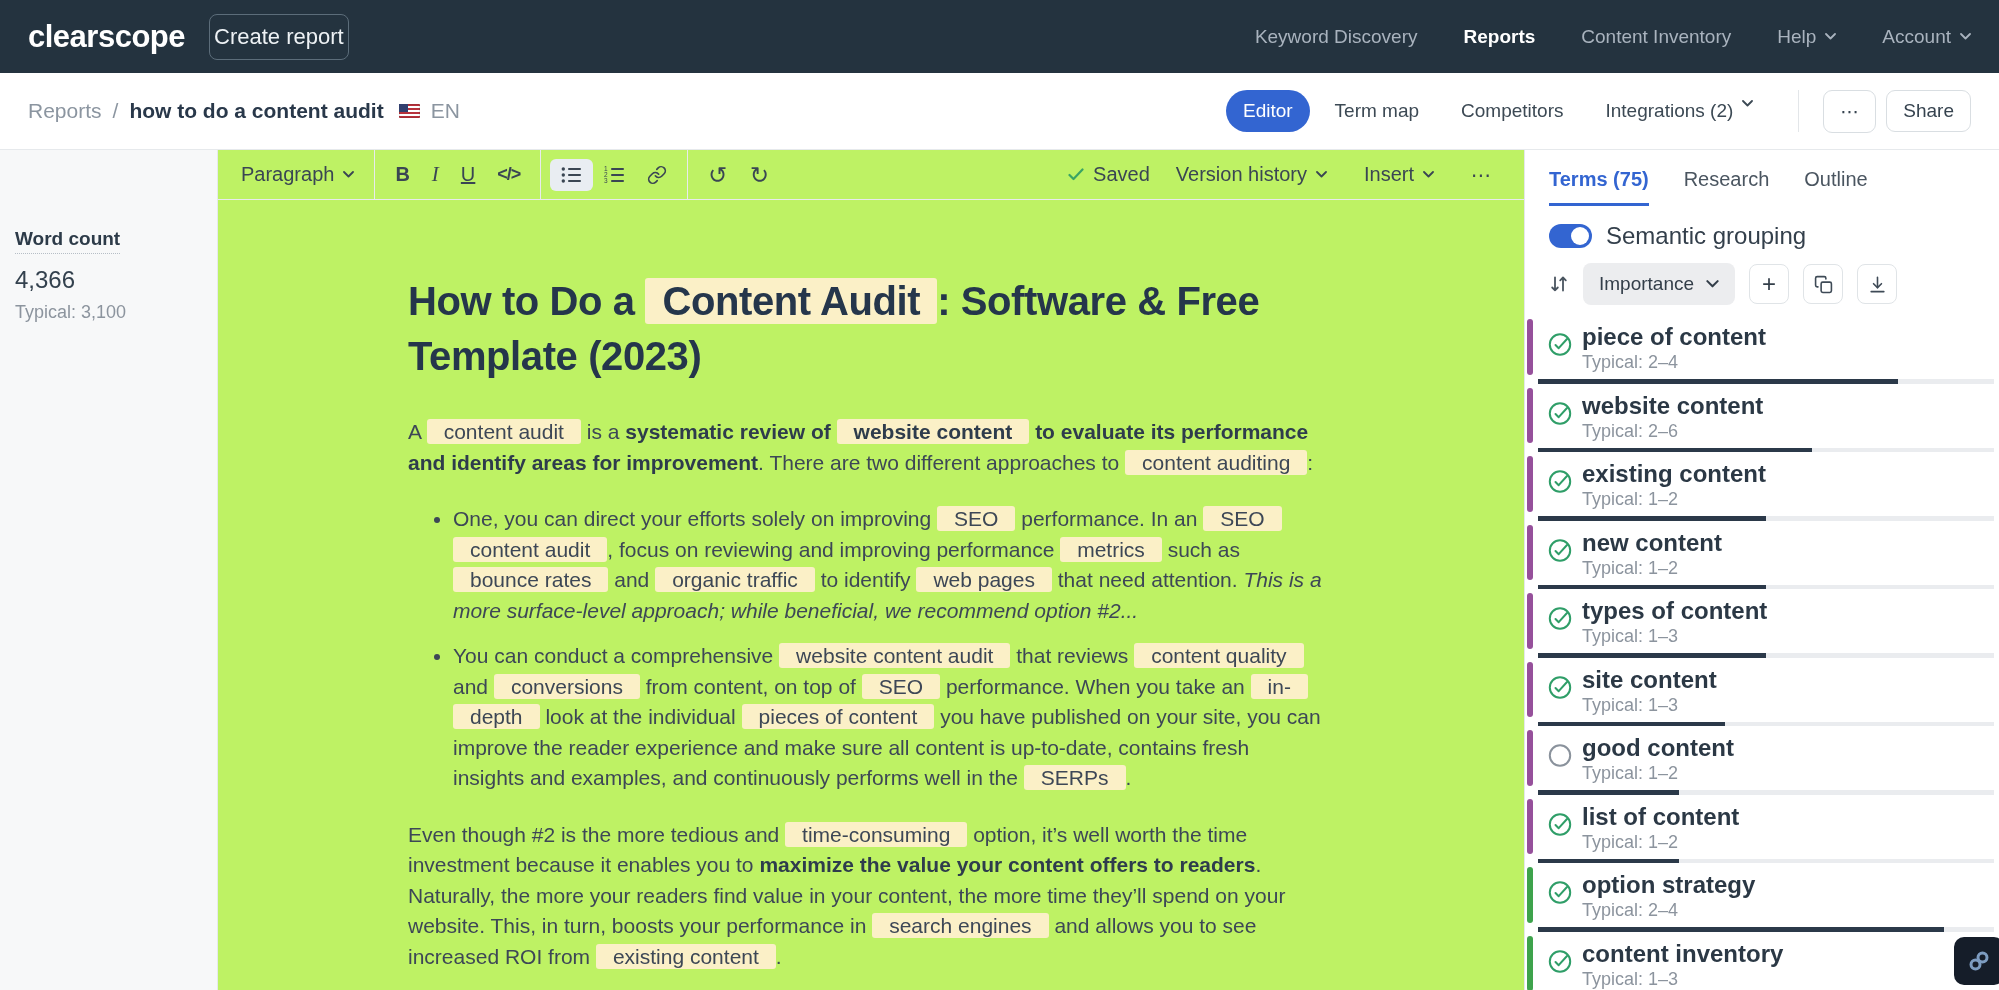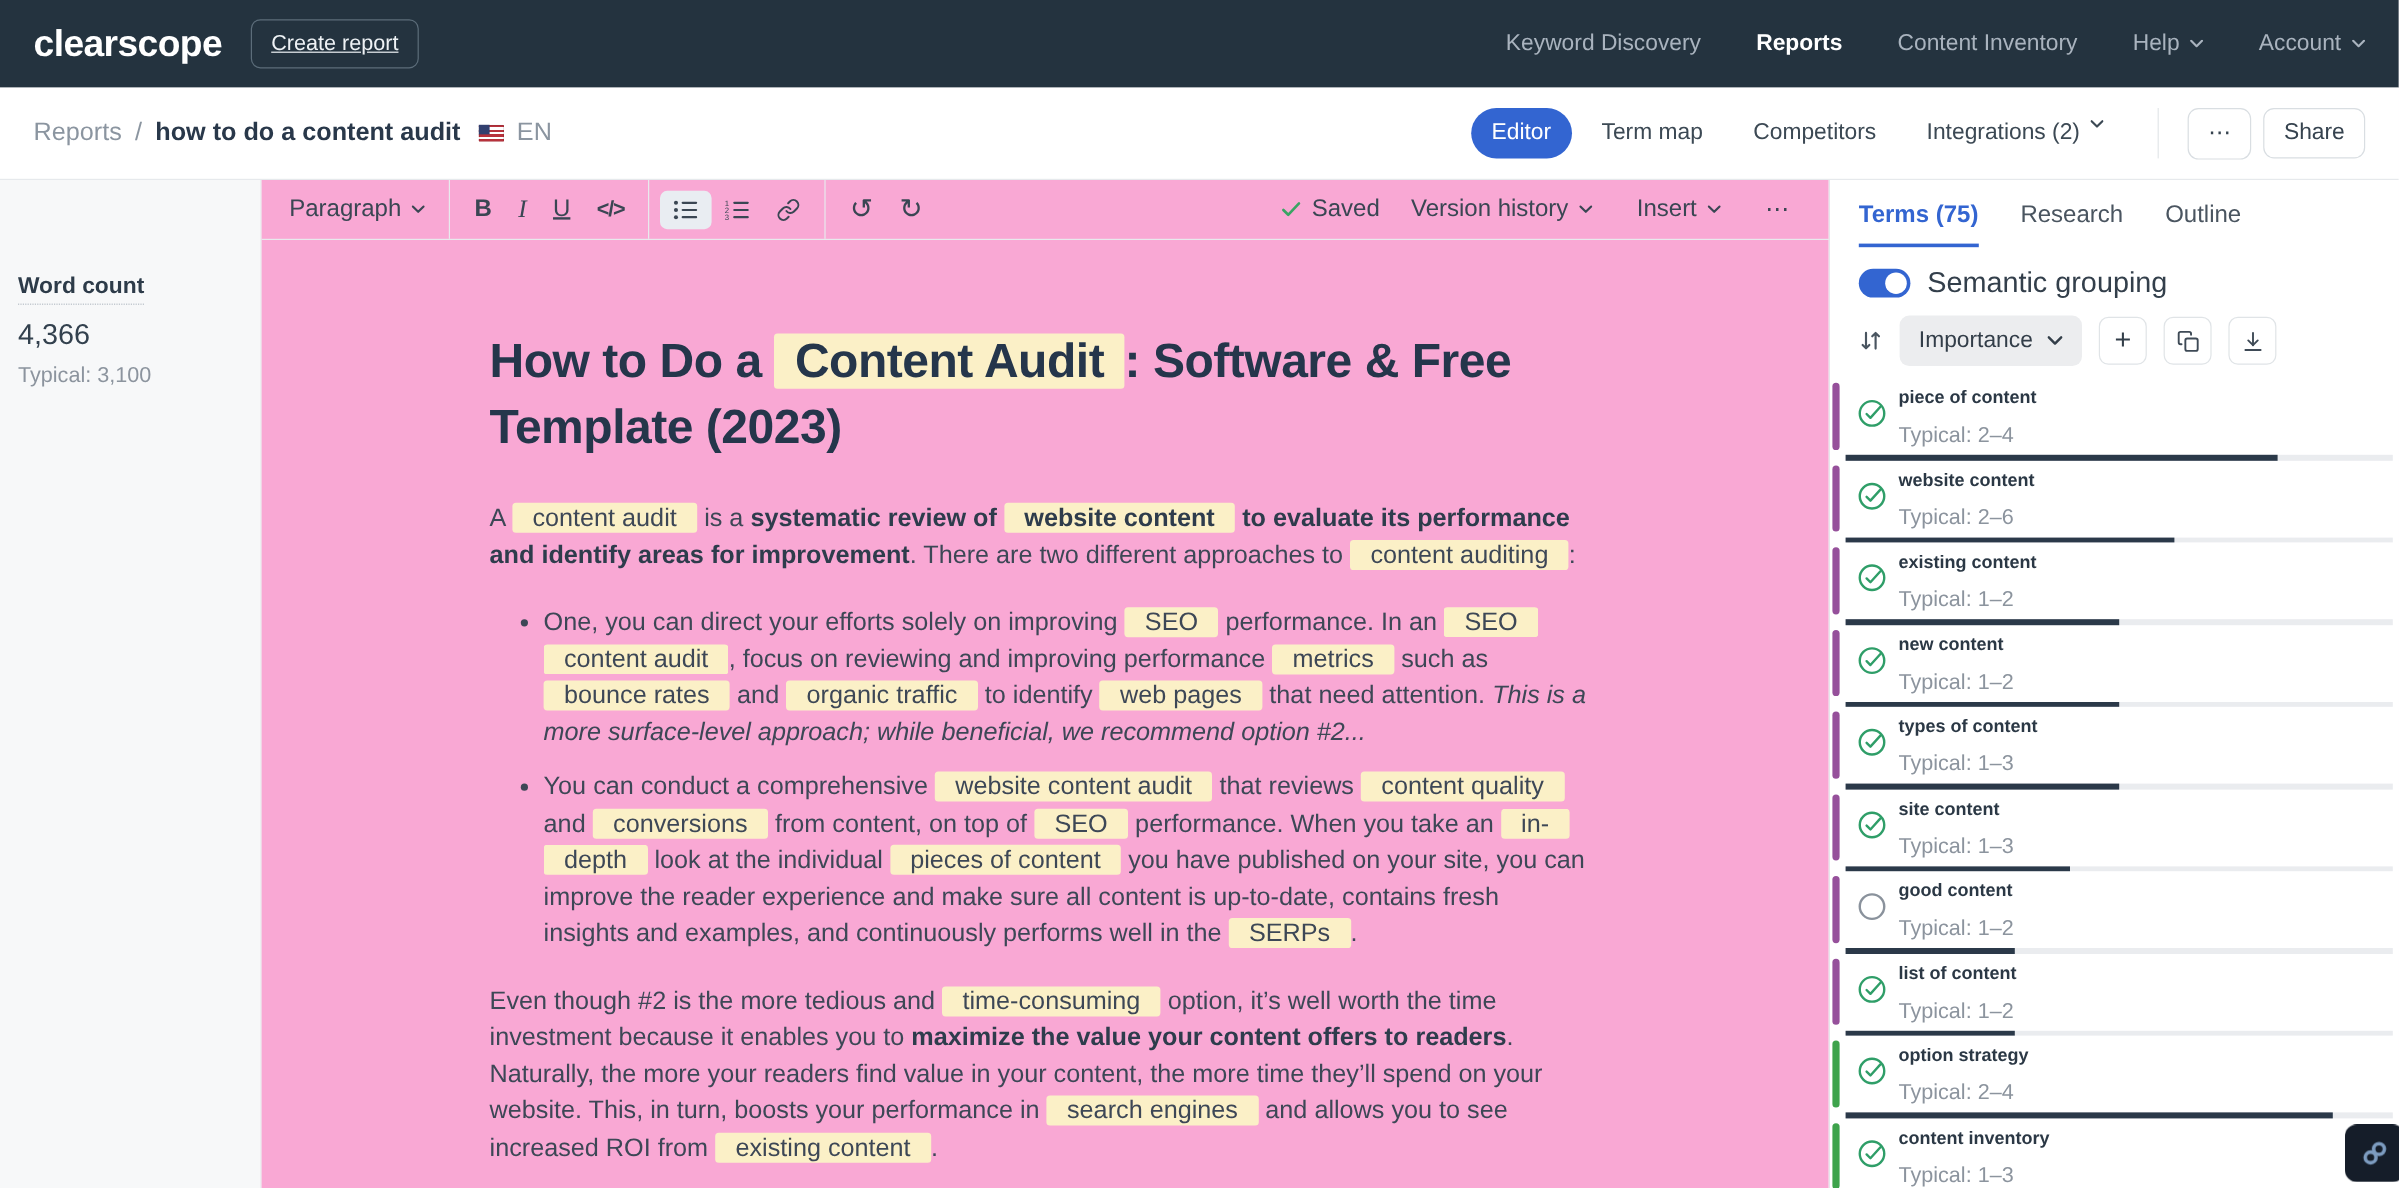--- a/index.html
+++ b/index.html
@@ -12,21 +12,21 @@
   }
   *{margin:0;padding:0;box-sizing:border-box;}
   html,body{width:1999px;height:990px;overflow:hidden;background:#fff;
     font-family:"Liberation Sans","DejaVu Sans",sans-serif;-webkit-font-smoothing:antialiased;}
   svg{display:block;}
 
   
   .navbar{height:73px;background:var(--navy-bar);display:flex;align-items:center;padding:0 28px;}
   .logo{color:#fff;font-size:31px;font-weight:700;letter-spacing:-.5px;}
   .create-report{margin-left:24px;background:transparent;border:1px solid #5c6d7a;border-radius:8px;
-    color:#eef2f5;font-size:18px;padding:9px 16px;cursor:pointer;font-family:inherit;text-decoration:underline;}
+    color:#eef2f5;font-size:22px;padding:9px 4px;cursor:pointer;font-family:inherit;}
   .nav-right{margin-left:auto;display:flex;align-items:center;gap:46px;}
   .nav-item{display:flex;align-items:center;gap:9px;font-size:19px;color:#a9b3be;text-decoration:none;cursor:pointer;}
   .nav-item.active{color:#fff;font-weight:600;}
 
   
   .report-bar{height:77px;background:#fff;border-bottom:1px solid var(--border);
     display:flex;align-items:center;padding:0 28px;}
   .crumbs{display:flex;align-items:center;gap:11px;font-size:21px;}
   .crumb-root,.crumb-sep,.lang{color:#8b95a0;}
   .crumb-title{color:#29384a;font-weight:700;}
@@ -49,21 +49,21 @@
   .sb-heading{font-size:19px;font-weight:700;color:#2d3b49;display:inline-block;
     border-bottom:1px dotted #b6bec6;padding-bottom:3px;}
   .grade-wrap{margin:18px 0 6px 7px;}
   .grade-pill{display:inline-block;background:#3fa244;color:#fff;font-style:italic;font-weight:700;
     font-size:23px;padding:7px 17px 8px;border-radius:999px;box-shadow:0 0 0 7px #c8e5c4;}
   .sb-sub{font-size:18px;color:var(--muted);margin-top:16px;}
   .sb-section{margin-top:42px;}
   .sb-value{font-size:24px;color:#33414e;margin:12px 0 8px;}
 
   
-  .editor-col{flex:1;display:flex;flex-direction:column;background:#f9a8d4;min-width:0;}
+  .editor-col{flex:1;display:flex;flex-direction:column;background:#bef264;min-width:0;}
   .toolbar{height:50px;border-bottom:1px solid #e8eaed;display:flex;align-items:center;padding:0 12px;flex:none;}
   .tb-btn{display:flex;align-items:center;gap:9px;border:none;background:transparent;color:#3a4653;
     font-size:20px;padding:7px 11px;border-radius:6px;cursor:pointer;font-family:inherit;}
   .tb-btn.bold{font-weight:700;}
   .tb-btn.italic{font-style:italic;font-family:"Liberation Serif","DejaVu Serif",serif;font-size:21px;}
   .tb-btn.underline{text-decoration:underline;}
   .tb-btn.code{font-size:18px;font-weight:600;letter-spacing:-1px;}
   .tb-btn.tb-active{background:#e9edf2;}
   .tb-btn .uarr{font-family:"DejaVu Sans",sans-serif;font-size:23px;line-height:20px;}
   .tb-sep{width:1px;align-self:stretch;background:#e8eaed;margin:0 9px;}
@@ -91,21 +91,21 @@
   .sort-row{display:flex;align-items:center;gap:14px;padding:13px 24px 8px;}
   .importance-pill{display:flex;align-items:center;gap:12px;background:#ecedef;border:none;border-radius:8px;
     padding:10px 16px;font-size:19px;color:#333e49;font-weight:500;cursor:pointer;font-family:inherit;}
   .icon-btn{width:40px;height:40px;background:#fff;border:1px solid #e0e4e7;border-radius:8px;
     display:flex;align-items:center;justify-content:center;cursor:pointer;color:#3e4a56;font-family:inherit;}
   .icon-btn.plus{font-size:24px;font-weight:400;color:#333e49;}
   .terms-list{flex:1;overflow:hidden;margin-top:2px;}
   .term-row{position:relative;height:68.5px;cursor:pointer;}
   .group-bar{position:absolute;left:2px;top:4px;bottom:9px;width:6px;border-radius:3px;}
   .term-icon{position:absolute;left:22px;top:16px;}
-  .term-name{position:absolute;left:57px;top:8px;font-size:15px;font-weight:700;color:var(--ink);}
+  .term-name{position:absolute;left:57px;top:8px;font-size:24px;font-weight:700;color:var(--ink);}
   .term-typical{position:absolute;left:57px;top:37px;font-size:18px;color:var(--muted);}
   .term-progress{position:absolute;left:13px;right:5px;bottom:0;height:4.5px;background:#eaecef;}
   .term-progress i{display:block;height:100%;background:#2b3949;}
 
   
   .ext-badge{position:fixed;right:-5px;bottom:5px;width:50px;height:48px;background:#151d29;border-radius:10px;
     display:flex;align-items:center;justify-content:center;}
 </style>
 </head>
 <body>

